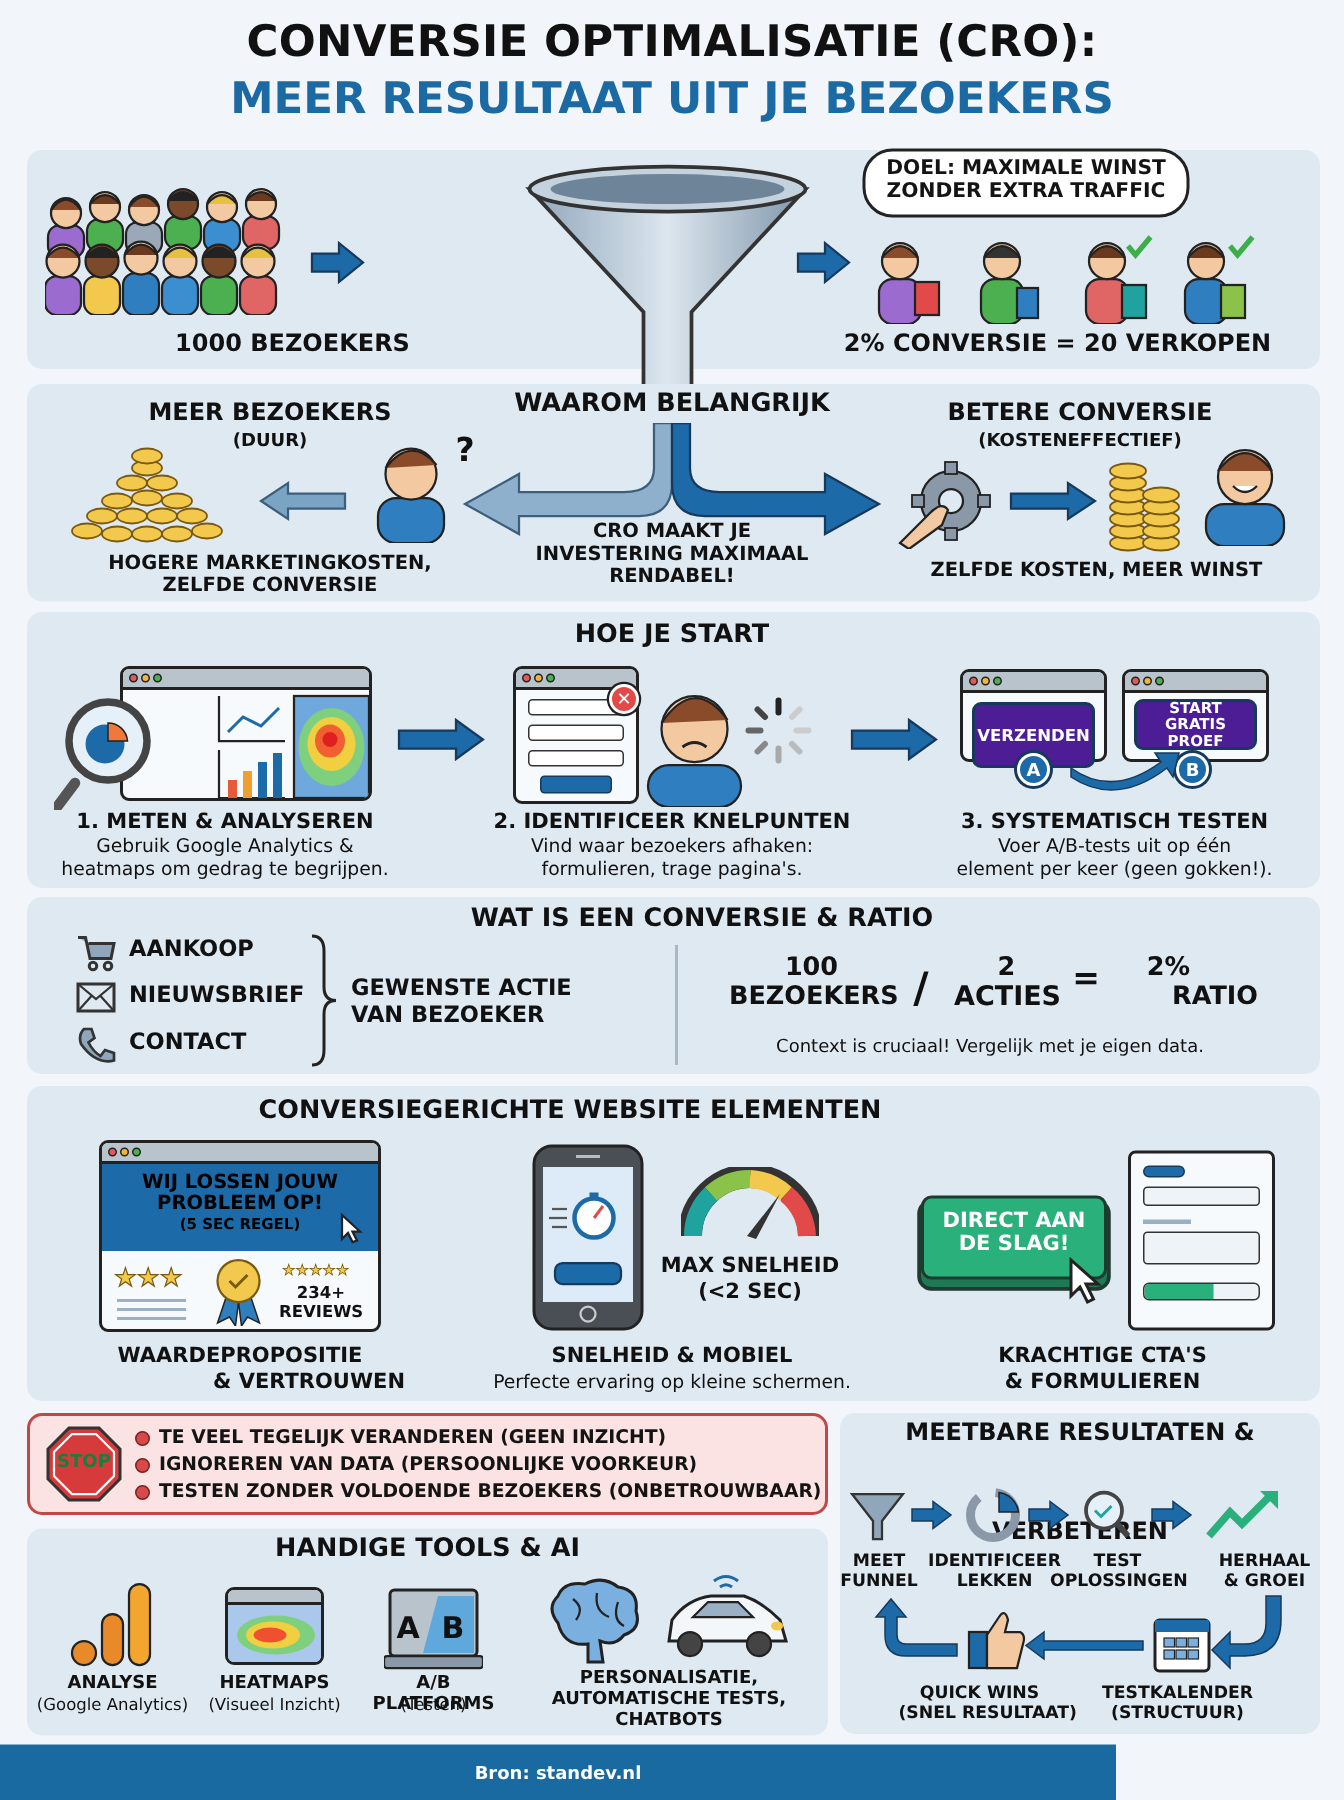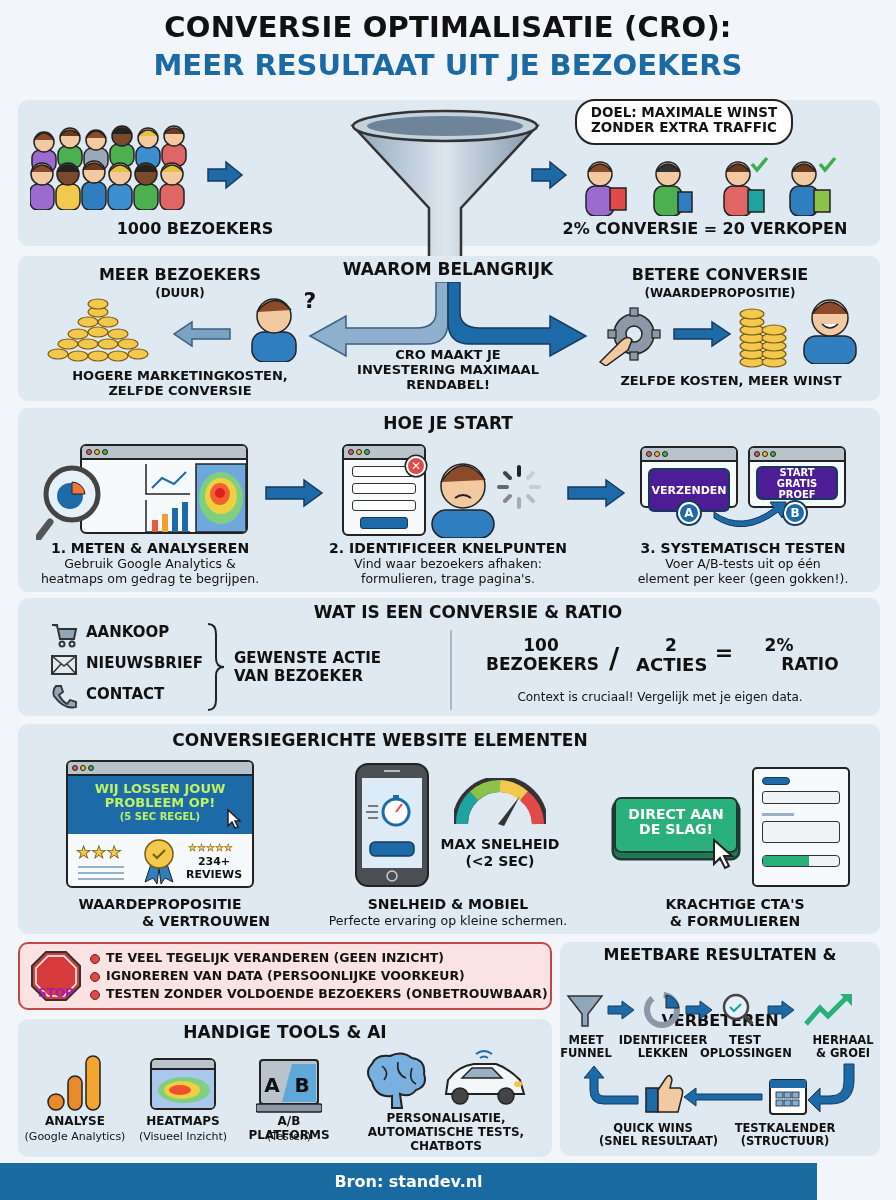--- a/index.html
+++ b/index.html
@@ -11,21 +11,21 @@
   .sec-title { position:absolute; font-weight:bold; font-size:17px; text-align:center; color:#111; }
   .arrow { position:absolute; }
   .lbl { position:absolute; font-weight:bold; font-size:14px; text-align:center; line-height:1.15; color:#111; }
   .sub { position:absolute; font-size:12.5px; text-align:center; line-height:1.2; color:#111; }
   .win { position:absolute; background:#f7fafc; border:2.5px solid #222; border-radius:6px; overflow:hidden; }
   .win .bar { height:14px; background:#b9c3cc; border-bottom:2px solid #222; position:relative; }
   .dots { position:absolute; left:4px; top:3px; display:flex; gap:2px; }
   .dots span { width:6px; height:6px; border-radius:50%; border:1px solid #222; }
   .btn-blue { position:absolute; background:#4c1d95; border:2.5px solid #173a5c; border-radius:6px; color:#fff; font-weight:bold; text-align:center; display:flex; align-items:center; justify-content:center; }
   .circle-lbl { position:absolute; width:22px; height:22px; border-radius:50%; background:#1c6aa8; border:2px solid #fff; box-shadow:0 0 0 2px #173a5c; color:#fff; font-weight:bold; font-size:12px; display:flex; align-items:center; justify-content:center; }
-  .footer { position:absolute; left:0; top:1163px; width:817px; height:37px; background:#1a6aa2; color:#fff; font-weight:bold; font-size:16px; display:flex; align-items:center; justify-content:center; }
+  .footer { position:absolute; left:0; top:1163px; width:744px; height:37px; background:#1a6aa2; color:#fff; font-weight:bold; font-size:12px; display:flex; align-items:center; justify-content:center; }
   .bullet { display:inline-block; width:10px; height:10px; border-radius:50%; background:#d84a4a; border:1.5px solid #7a1f1f; margin-right:6px; vertical-align:middle; }
 </style>
 </head>
 <body>
 
 <div class="hdr1">CONVERSIE OPTIMALISATIE (CRO):</div>
 <div class="hdr2">MEER RESULTAAT UIT JE BEZOEKERS</div>
 
 <div class="panel" style="left:18px;top:100px;width:862px;height:146px;"></div>
 <svg style="position:absolute;left:30px;top:120px;" width="170" height="90" viewBox="0 0 170 90">
@@ -153,21 +153,21 @@
 <svg style="position:absolute;left:306px;top:282px;" width="284" height="80" viewBox="0 0 284 80">
   <path d="M130 0 V30 Q130 46 110 46 H40 V34 L4 54 L40 74 V62 H120 Q142 62 142 40 V0 Z" fill="#8fb0cc" stroke="#3b5f7d" stroke-width="1.5"></path>
   <path d="M154 0 V30 Q154 46 174 46 H244 V34 L280 54 L244 74 V62 H164 Q142 62 142 40 V0 Z" fill="#1c6aa8" stroke="#173a5c" stroke-width="1.5"></path>
 </svg>
 <div class="lbl" style="left:330px;top:348px;width:236px;font-size:13px;">CRO MAAKT JE</div>
 <div class="lbl" style="left:330px;top:363px;width:236px;font-size:13px;">INVESTERING MAXIMAAL</div>
 <div class="lbl" style="left:330px;top:378px;width:236px;font-size:13px;">RENDABEL!</div>
 <div class="lbl" style="left:60px;top:369px;width:240px;font-size:13px;">HOGERE MARKETINGKOSTEN,</div>
 <div class="lbl" style="left:60px;top:384px;width:240px;font-size:13px;">ZELFDE CONVERSIE</div>
 <div class="lbl" style="left:600px;top:266px;width:240px;font-size:16px;">BETERE CONVERSIE</div>
-<div class="lbl" style="left:600px;top:287px;width:240px;font-size:12px;">(WAARDEPROPOSITIE)</div>
+<div class="lbl" style="left:600px;top:287px;width:240px;font-size:12px;">(KOSTENEFFECTIEF)</div>
 <svg style="position:absolute;left:598px;top:306px;" width="66" height="60" viewBox="0 0 66 60">
   <g transform="translate(36,28)">
       <circle r="20" fill="#8a98a8" stroke="#222" stroke-width="1.5"></circle>
       <circle r="8" fill="#dfe9f2" stroke="#222" stroke-width="1.5"></circle>
   <g fill="#8a98a8" stroke="#222" stroke-width="1.2">
         <rect x="-4" y="-26" width="8" height="8"></rect>
         <rect x="-4" y="18" width="8" height="8"></rect>
         <rect x="-26" y="-4" width="8" height="8"></rect>
         <rect x="18" y="-4" width="8" height="8"></rect>
       </g>
@@ -346,21 +346,21 @@
 <div class="sec-title" style="left:0;top:730px;width:760px;">CONVERSIEGERICHTE WEBSITE ELEMENTEN</div>
 
 <div class="win" style="left:66px;top:760px;width:188px;height:128px;">
   <div class="bar">
       <div class="dots">
         <span style="background:#e05a5a"></span>
         <span style="background:#f0b63c"></span>
         <span style="background:#4caf50"></span>
       </div>
     </div>
-  <div style="background:#1c6aa8;height:58px;padding-top:6px;color:#bef264;">
+  <div style="background:#1c6aa8;height:58px;padding-top:6px;color:#000000;">
     <div class="t" style="font-size:13px;">WIJ LOSSEN JOUW</div>
     <div class="t" style="font-size:13px;">PROBLEEM OP!</div>
     <div class="t" style="font-size:10px;">(5 SEC REGEL)</div>
   </div>
 </div>
 <div style="position:absolute;left:76px;top:842px;font-size:17px;color:#f2c94c;-webkit-text-stroke:0.8px #7a5a10;">★★★</div>
 <div style="position:absolute;left:78px;top:866px;width:46px;height:2px;background:#9ab0c4;box-shadow:0 6px 0 #9ab0c4, 0 12px 0 #9ab0c4;"></div>
 <svg style="position:absolute;left:142px;top:838px;" width="34" height="46" viewBox="0 0 34 46">
     <path d="M9 26 L3 44 L11 40 L15 46 L17 30 Z M25 26 L31 44 L23 40 L19 46 L17 30 Z" fill="#2f7fc0" stroke="#222" stroke-width="1"></path>
     <circle cx="17" cy="16" r="14" fill="#f2c94c" stroke="#7a5a10" stroke-width="1.5"></circle>
@@ -418,21 +418,21 @@
     </div>
 </div>
 <div class="lbl" style="left:620px;top:896px;width:230px;font-size:14px;">KRACHTIGE CTA'S</div>
 <div class="lbl" style="left:620px;top:913px;width:230px;font-size:14px;">&amp; FORMULIEREN</div>
 
 <div style="position:absolute;left:18px;top:942px;width:534px;height:68px;background:#fbe3e3;border:2.5px solid #c24848;border-radius:10px;"></div>
 <svg style="position:absolute;left:30px;top:950px;" width="52" height="52" viewBox="0 0 52 52">
     <polygon points="16,2 36,2 50,16 50,36 36,50 16,50 2,36 2,16" fill="#d63a3a" stroke="#333" stroke-width="2"></polygon>
     <polygon points="18,6 34,6 46,18 46,34 34,46 18,46 6,34 6,18" fill="none" stroke="#fff" stroke-width="1.5"></polygon>
   </svg>
-<div class="lbl" style="left:30px;top:968px;width:52px;font-size:12px;color:#a21caf;margin-top:19px;">STOP</div>
+<div class="lbl" style="left:30px;top:968px;width:52px;font-size:12px;color:#15803d;">STOP</div>
 <div style="position:absolute;left:90px;top:950px;font-weight:bold;font-size:12.5px;"><span class="bullet"></span><span>TE VEEL TEGELIJK VERANDEREN (GEEN INZICHT)</span></div>
 <div style="position:absolute;left:90px;top:968px;font-weight:bold;font-size:12.5px;"><span class="bullet"></span><span>IGNOREREN VAN DATA (PERSOONLIJKE VOORKEUR)</span></div>
 <div style="position:absolute;left:90px;top:986px;font-weight:bold;font-size:12.5px;"><span class="bullet"></span><span>TESTEN ZONDER VOLDOENDE BEZOEKERS (ONBETROUWBAAR)</span></div>
 
 <div class="panel" style="left:18px;top:1019px;width:534px;height:138px;"></div>
 <div class="sec-title" style="left:18px;top:1022px;width:534px;">HANDIGE TOOLS &amp; AI</div>
 <svg style="position:absolute;left:46px;top:1054px;" width="56" height="58" viewBox="0 0 56 58">
     <circle cx="10" cy="48" r="8" fill="#e8892a" stroke="#222" stroke-width="1.5"></circle>
     <rect x="22" y="22" width="14" height="34" rx="7" fill="#e8892a" stroke="#222" stroke-width="1.5"></rect>
     <rect x="40" y="2" width="14" height="54" rx="7" fill="#f2a630" stroke="#222" stroke-width="1.5"></rect>

